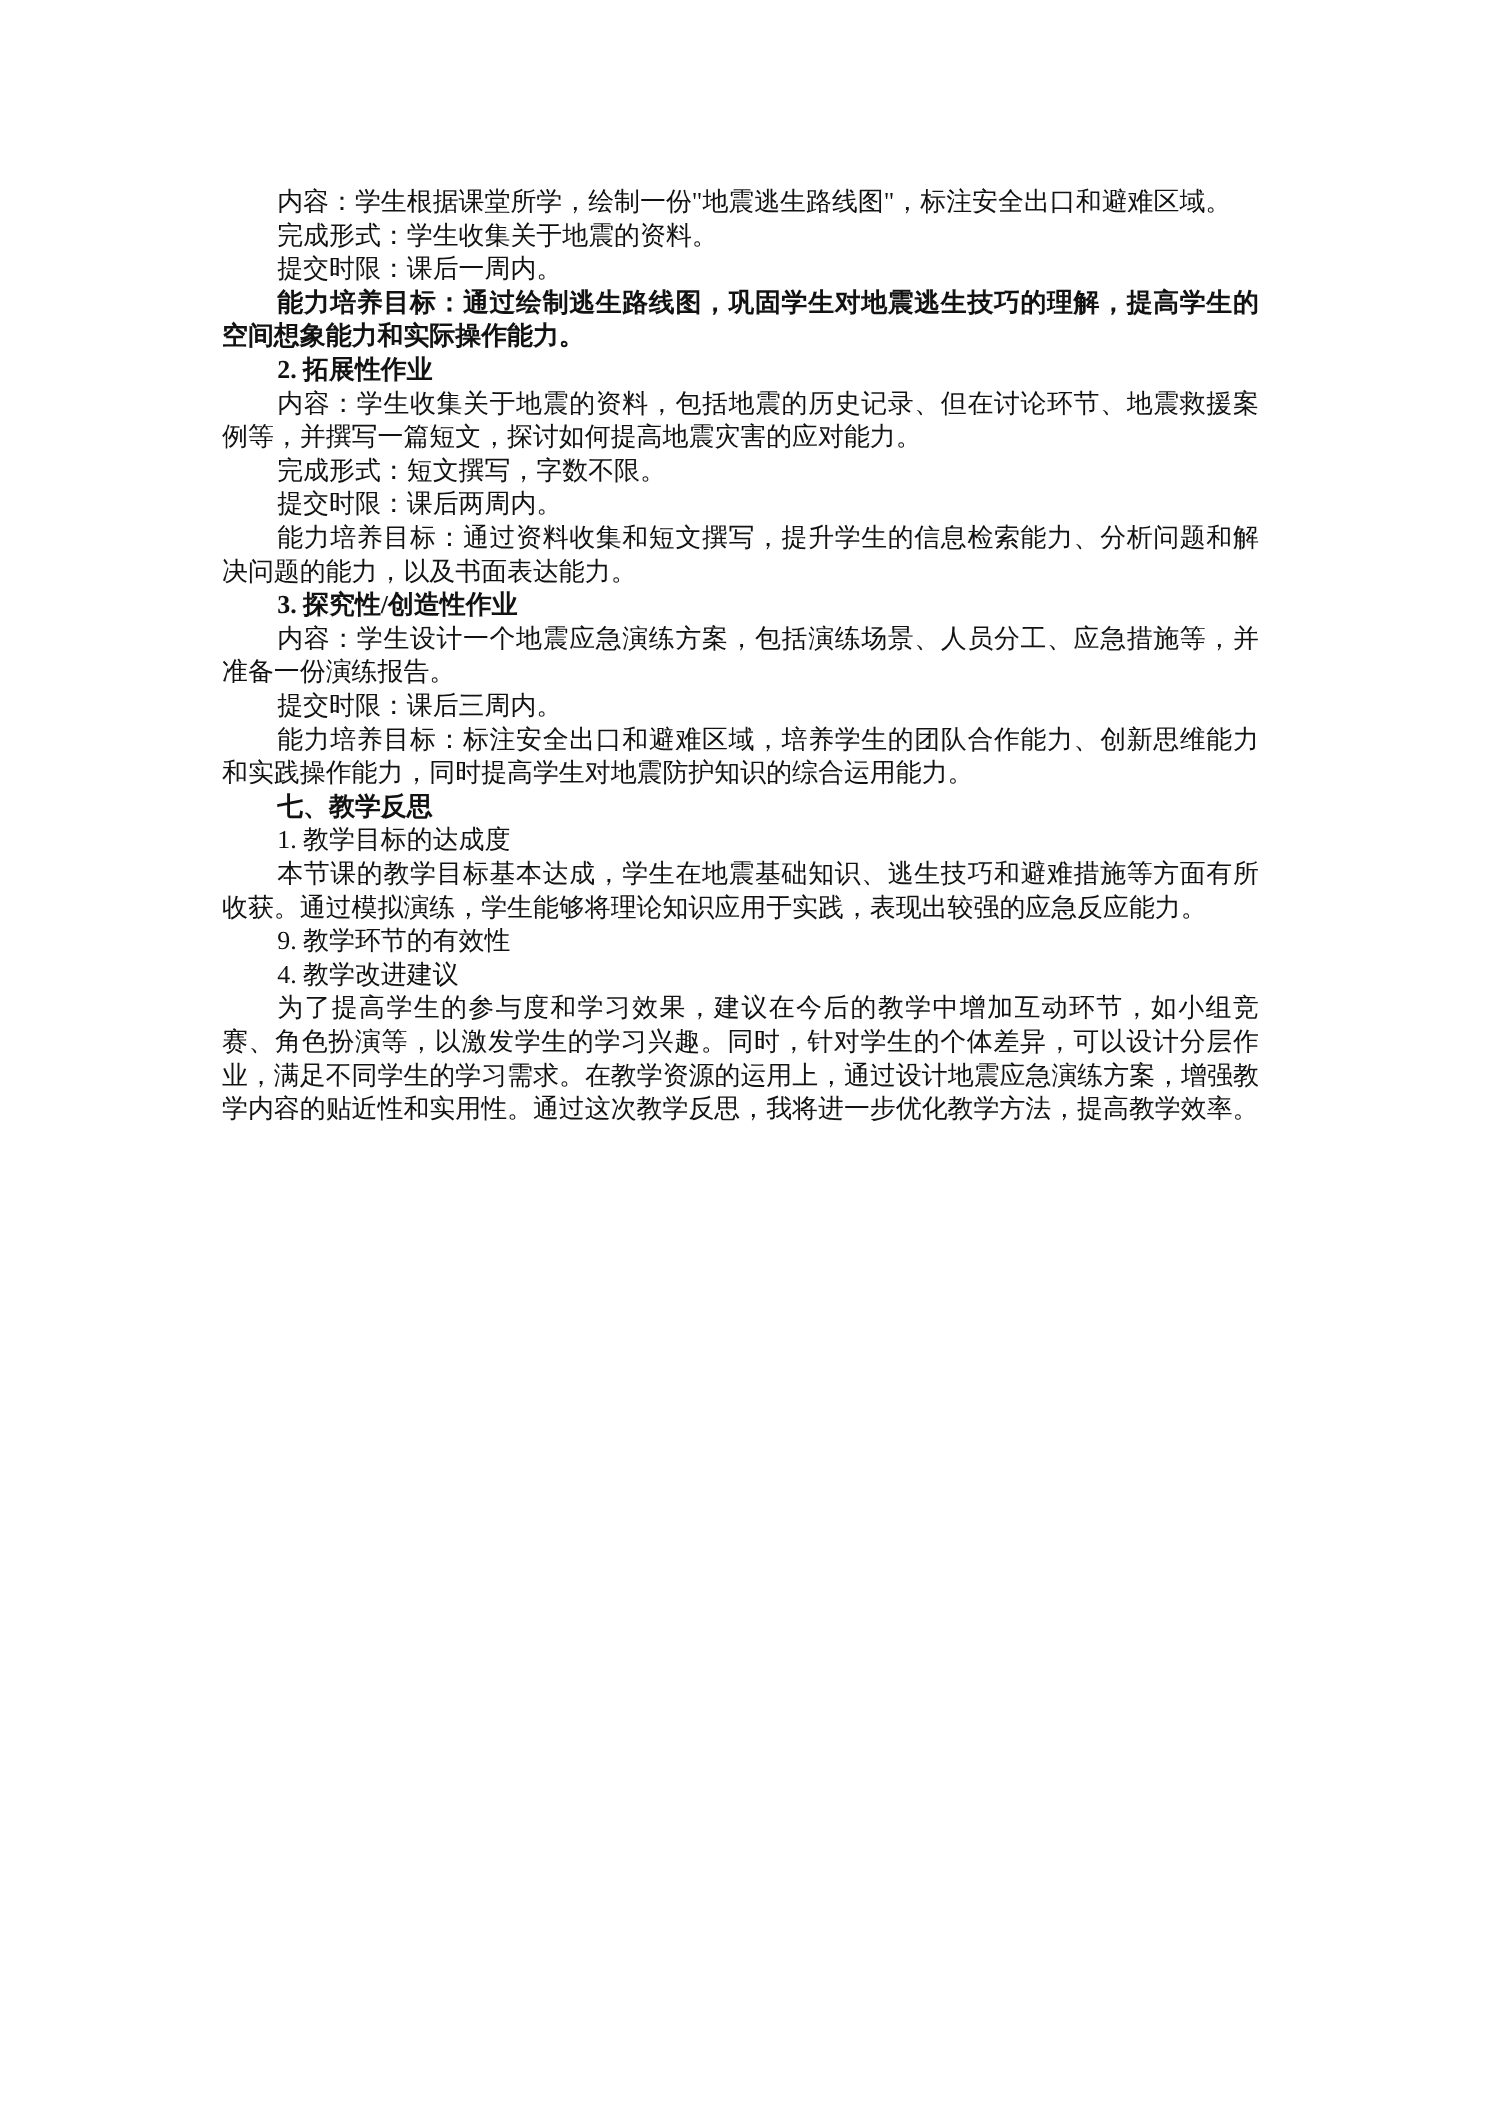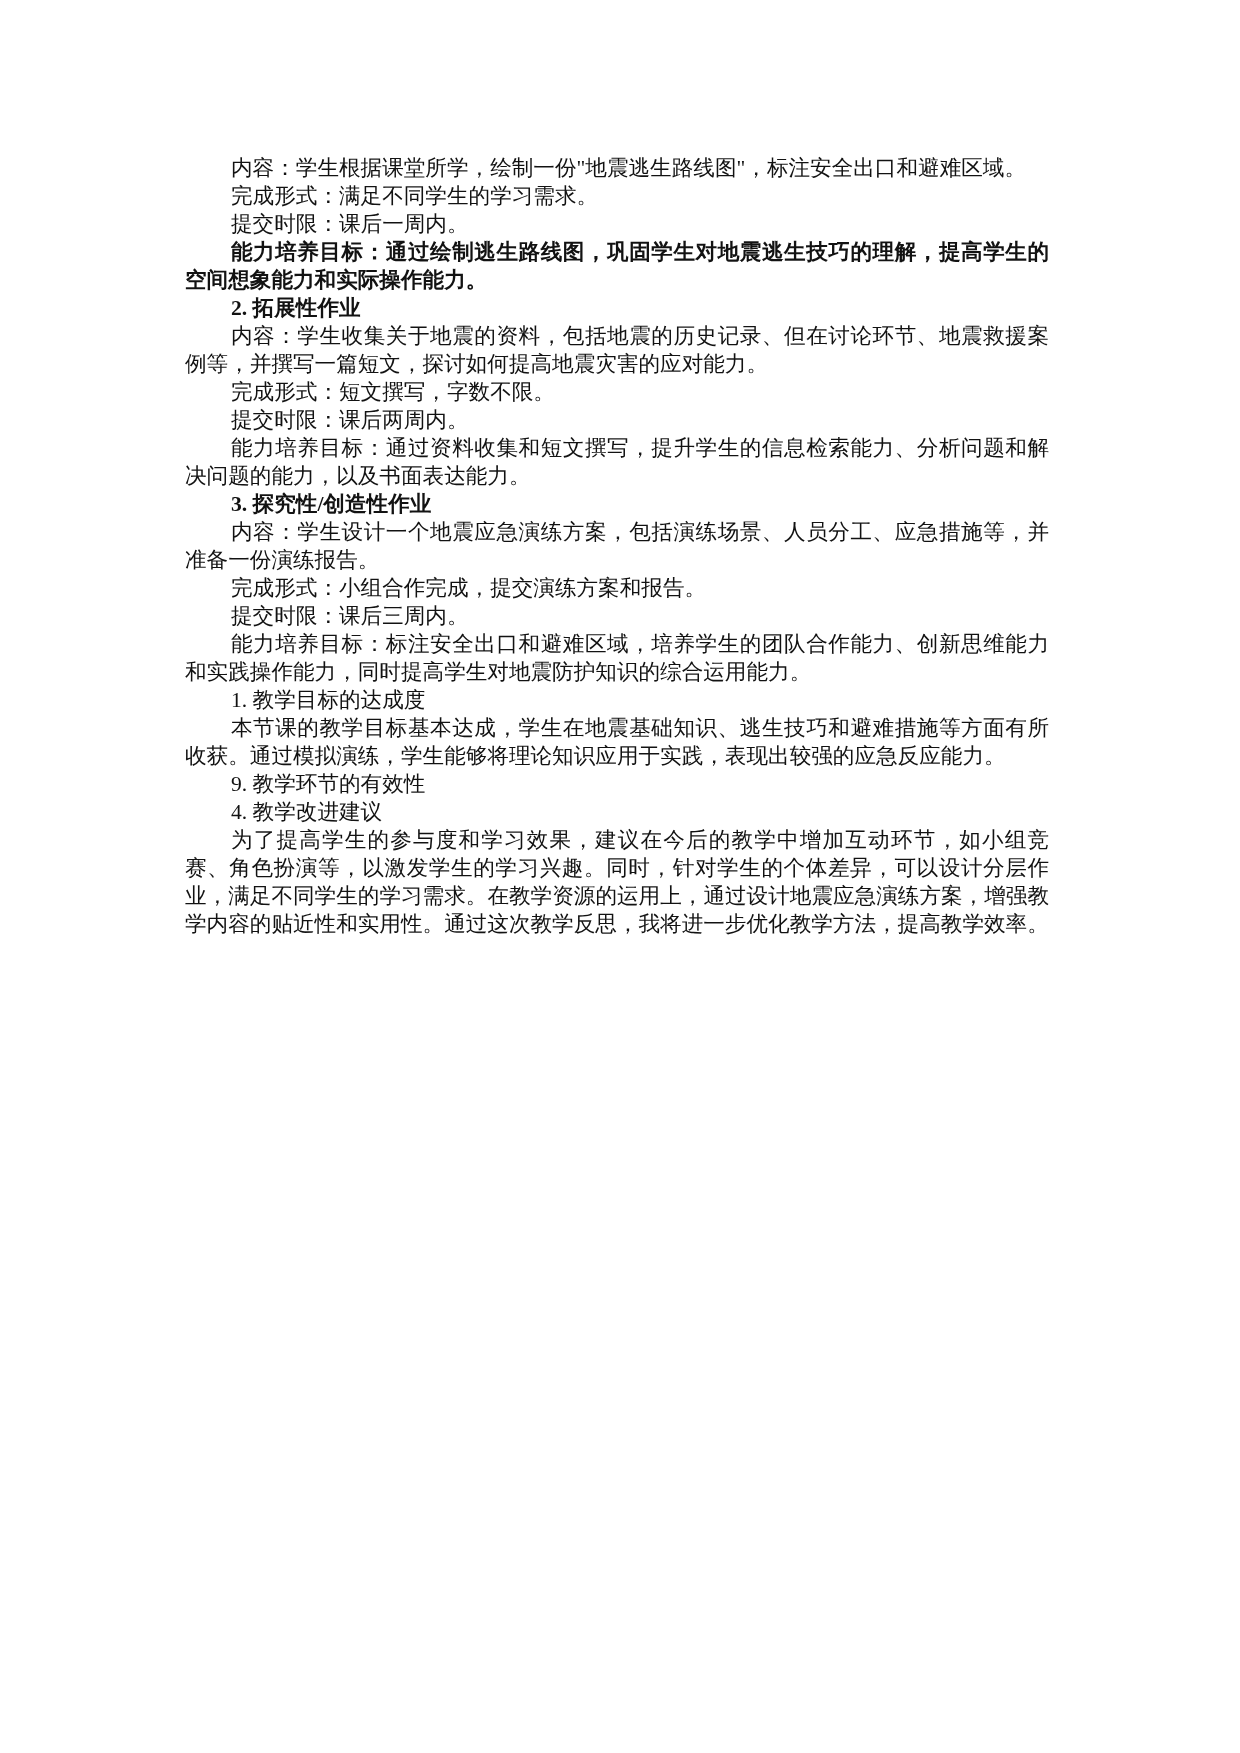--- a/index.html
+++ b/index.html
@@ -30,31 +30,31 @@
   }
   .para.bold {
     font-weight: bold;
   }
 </style>
 </head>
 <body>
 
 <div class="doc-content">
   <p class="para">内容：学生根据课堂所学，绘制一份"地震逃生路线图"，标注安全出口和避难区域。</p>
-  <p class="para">完成形式：满足不同学生的学习需求。</p>
+  <p class="para">完成形式：学生收集关于地震的资料。</p>
   <p class="para">提交时限：课后一周内。</p>
   <p class="para bold">能力培养目标：通过绘制逃生路线图，巩固学生对地震逃生技巧的理解，提高学生的空间想象能力和实际操作能力。</p>
   <p class="para bold">2. 拓展性作业</p>
   <p class="para">内容：学生收集关于地震的资料，包括地震的历史记录、但在讨论环节、地震救援案例等，并撰写一篇短文，探讨如何提高地震灾害的应对能力。</p>
   <p class="para">完成形式：短文撰写，字数不限。</p>
   <p class="para">提交时限：课后两周内。</p>
   <p class="para">能力培养目标：通过资料收集和短文撰写，提升学生的信息检索能力、分析问题和解决问题的能力，以及书面表达能力。</p>
   <p class="para bold">3. 探究性/创造性作业</p>
   <p class="para">内容：学生设计一个地震应急演练方案，包括演练场景、人员分工、应急措施等，并准备一份演练报告。</p>
-  <p class="para">完成形式：小组合作完成，提交演练方案和报告。</p>
   <p class="para">提交时限：课后三周内。</p>
   <p class="para">能力培养目标：标注安全出口和避难区域，培养学生的团队合作能力、创新思维能力和实践操作能力，同时提高学生对地震防护知识的综合运用能力。</p>
+  <p class="para bold">七、教学反思</p>
   <p class="para">1. 教学目标的达成度</p>
   <p class="para">本节课的教学目标基本达成，学生在地震基础知识、逃生技巧和避难措施等方面有所收获。通过模拟演练，学生能够将理论知识应用于实践，表现出较强的应急反应能力。</p>
   <p class="para">9. 教学环节的有效性</p>
   <p class="para">4. 教学改进建议</p>
   <p class="para">为了提高学生的参与度和学习效果，建议在今后的教学中增加互动环节，如小组竞赛、角色扮演等，以激发学生的学习兴趣。同时，针对学生的个体差异，可以设计分层作业，满足不同学生的学习需求。在教学资源的运用上，通过设计地震应急演练方案，增强教学内容的贴近性和实用性。通过这次教学反思，我将进一步优化教学方法，提高教学效率。</p>
 </div>
 
 </body></html>

